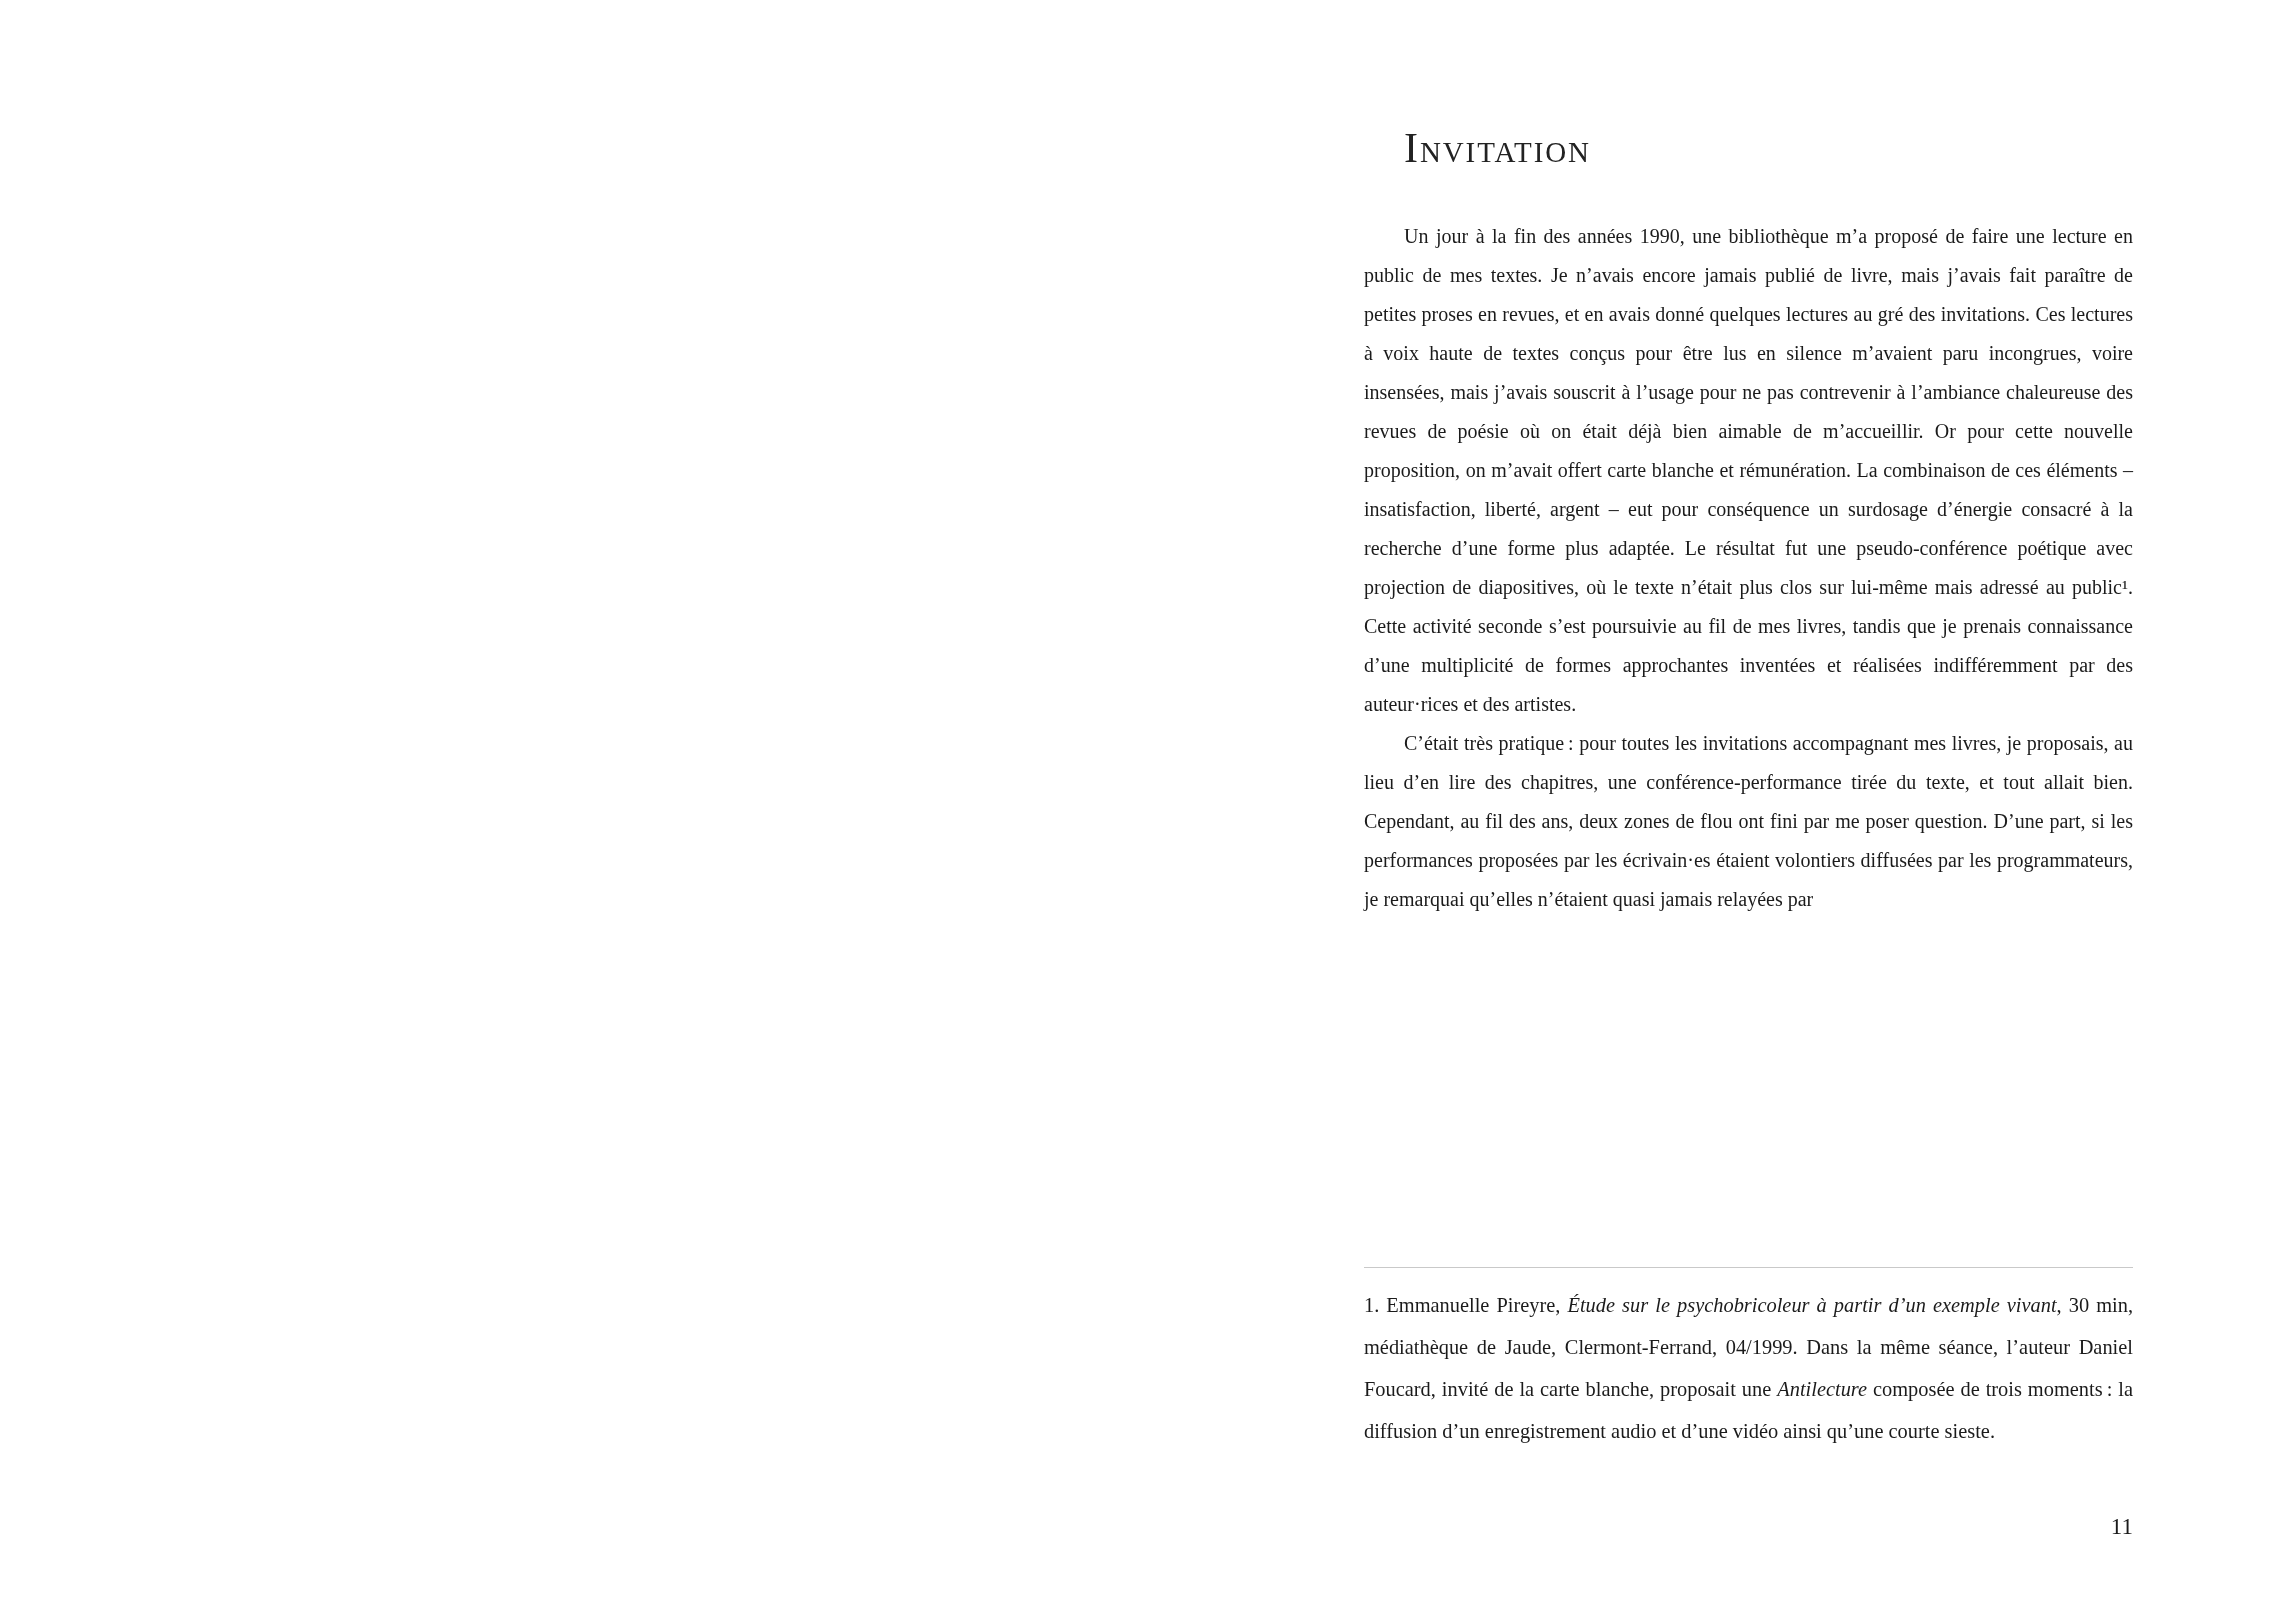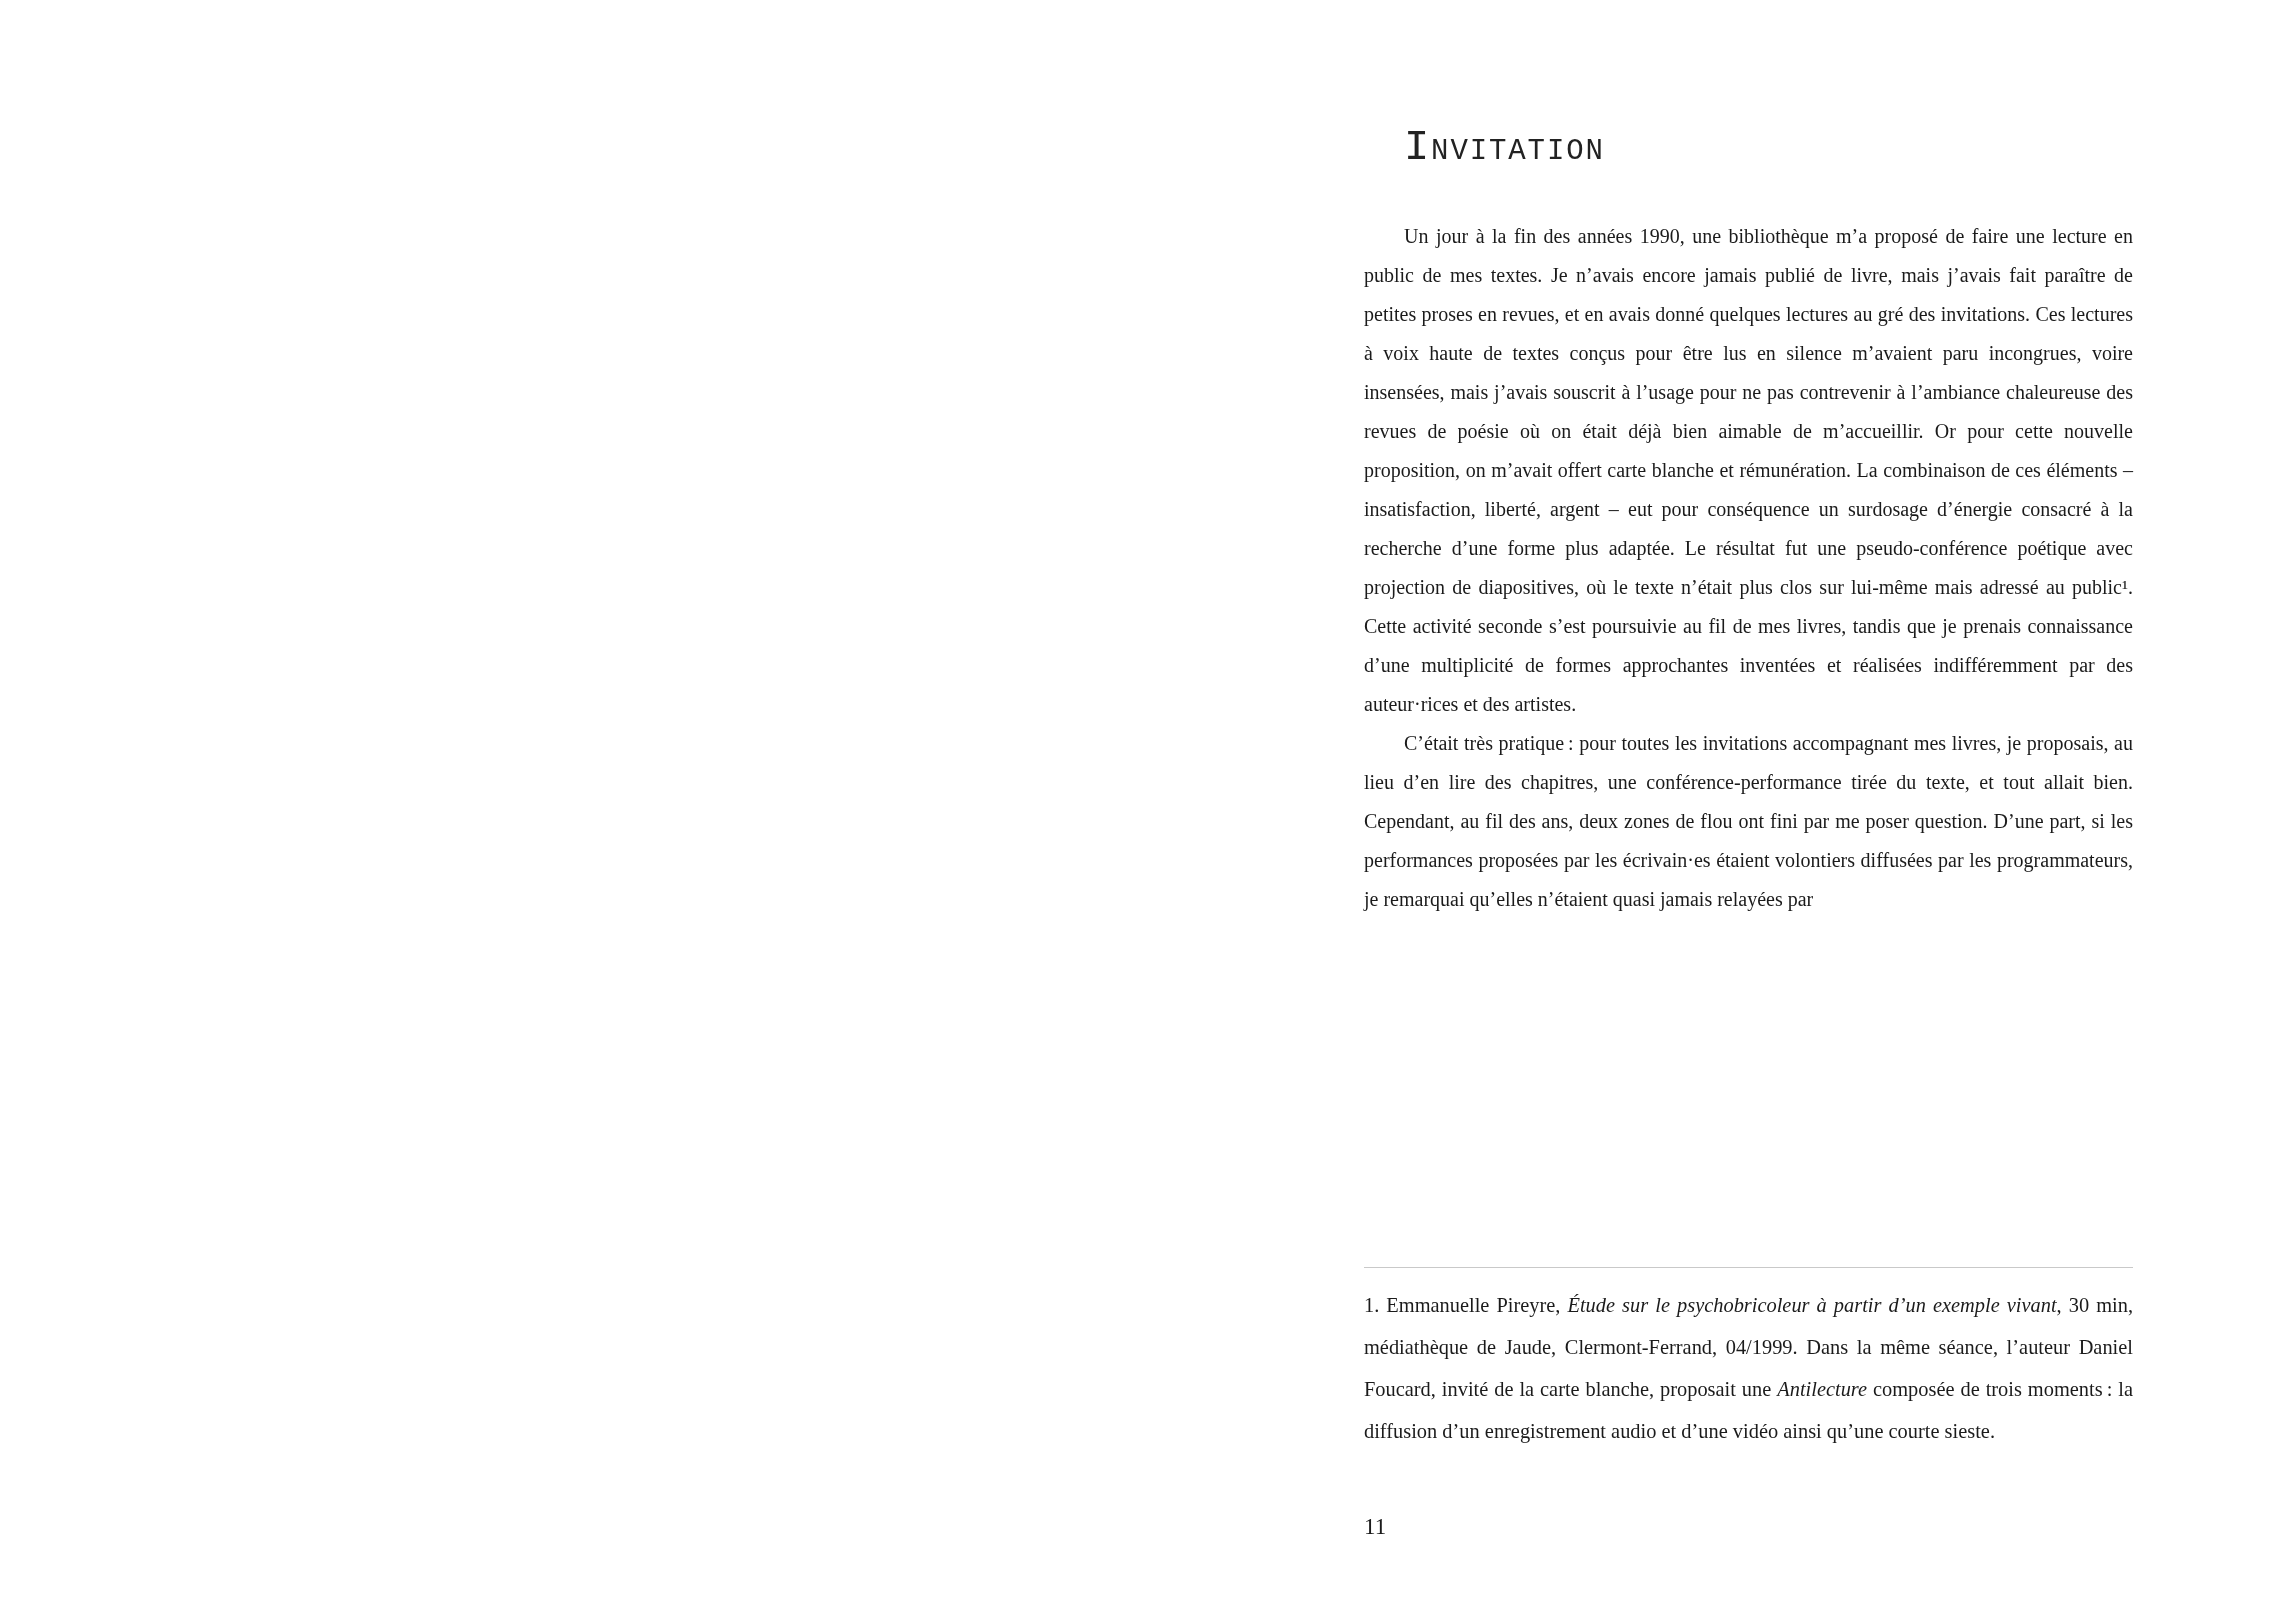--- a/index.html
+++ b/index.html
@@ -26,21 +26,20 @@
     top: 124px;
     width: 769px;
   }
   .chapter-title {
     font-size: 42px;
     font-weight: normal;
     font-variant: small-caps;
     letter-spacing: 1.9px;
     margin: 0 0 45px 40px;
     color: #222222;
-    font-family: Liberation Mono, monospace;
   }
   .body-para {
     font-size: 20px;
     line-height: 39px;
     text-align: justify;
     margin: 0;
     text-indent: 40px;
     hyphens: auto;
     -webkit-hyphens: auto;
   }
@@ -65,21 +64,21 @@
     -webkit-hyphens: auto;
   }
   .footnote-text em {
     font-style: italic;
   }
   .page-number {
     position: absolute;
     left: 1364px;
     top: 1514px;
     width: 769px;
-    text-align: left;
+    text-align: right;
     font-size: 23px;
     color: #1b1b1b;
   }
 </style>
 </head>
 <body>
 
 <div class="page">
 
   <div class="text-column">

